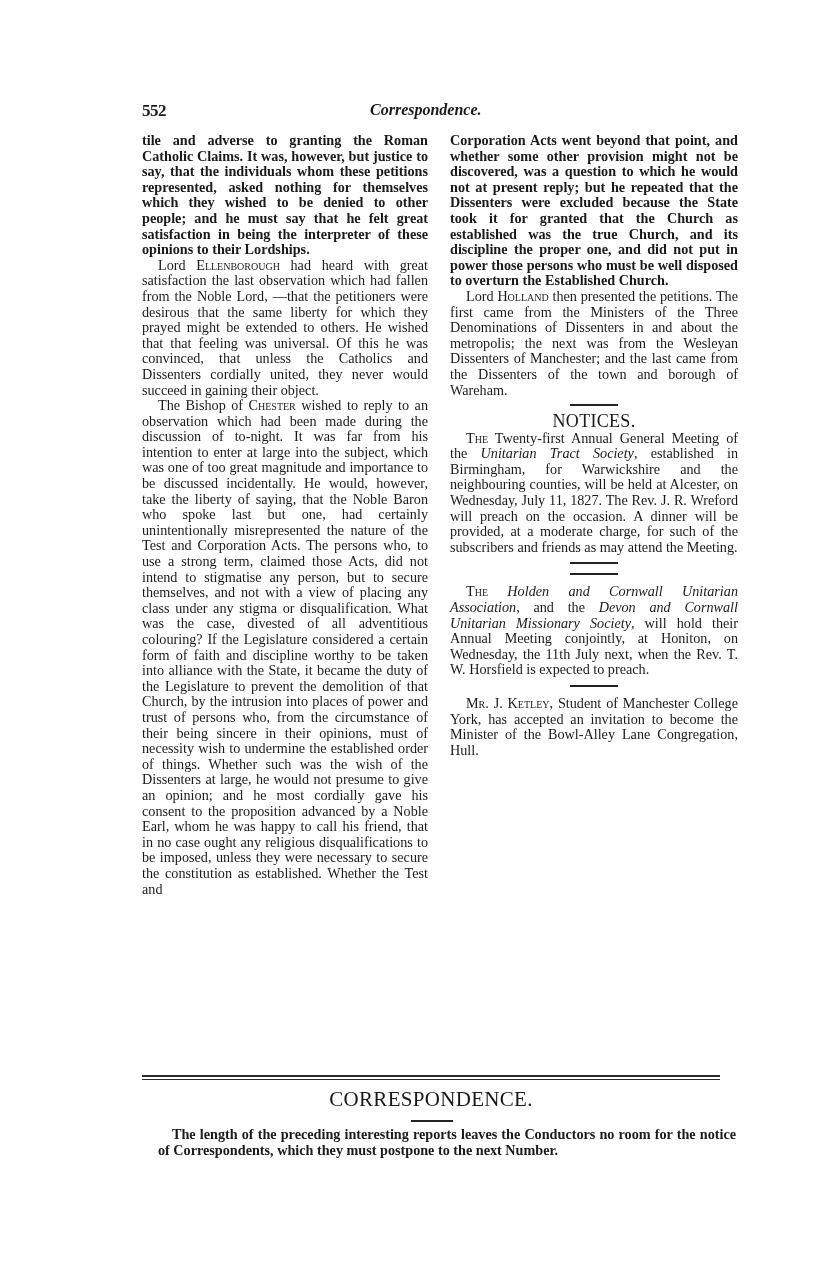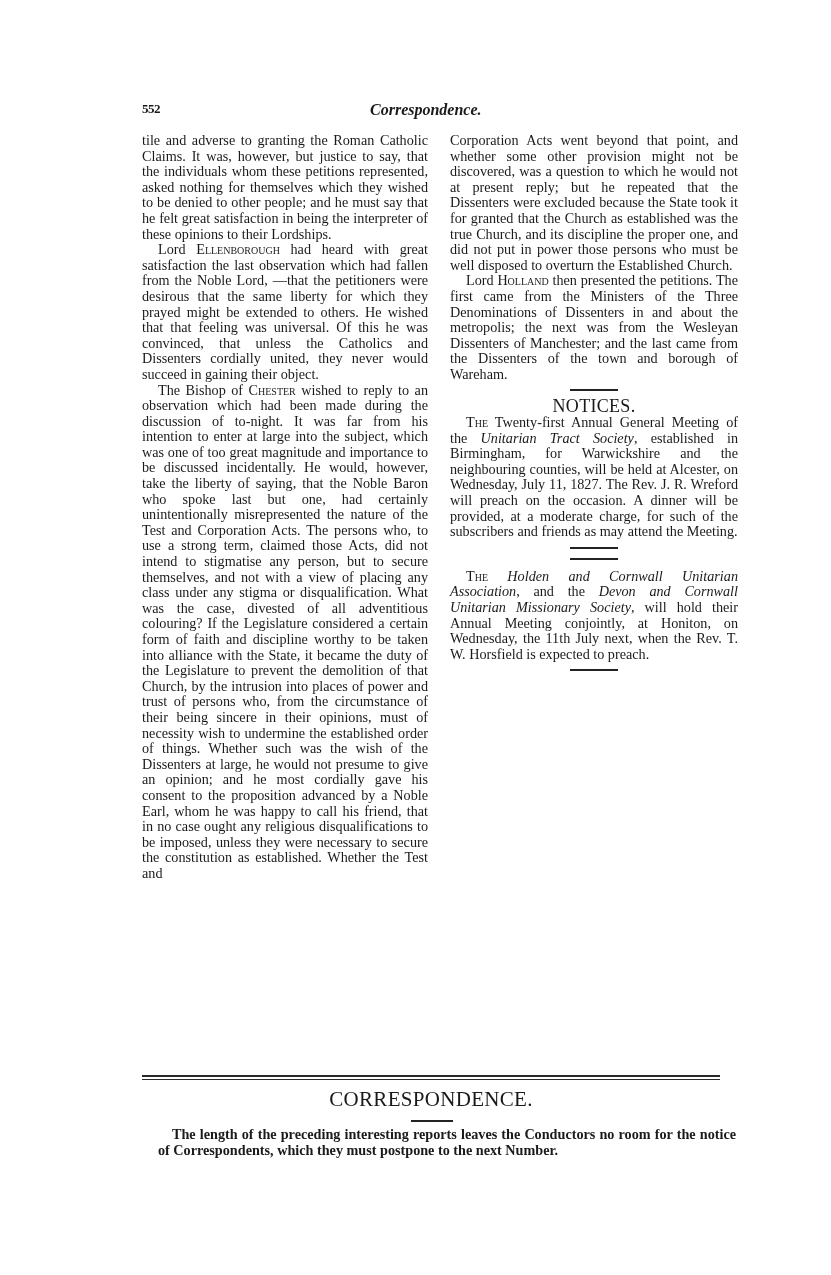--- a/index.html
+++ b/index.html
@@ -1,27 +1,27 @@
 <!DOCTYPE html>
 <html><head>
 <meta charset="utf-8">
 <style>
   html, body { margin: 0; padding: 0; background: #ffffff; }
   body { width: 831px; height: 1275px; position: relative; overflow: hidden;
          font-family: "Liberation Serif", "DejaVu Serif", serif; color: #1a1a1a; }
   .page { position: absolute; left: 142px; top: 0; width: 590px; }
   .running-head { position: absolute; top: 101px; left: 0; width: 590px; height: 22px; }
-  .page-number { position: absolute; left: 0; top: 0; font-size: 13px; font-weight: bold; letter-spacing: -0.5px; }
+  .page-number { position: absolute; left: 0; top: 0; font-size: 17px; font-weight: bold; letter-spacing: -0.5px; }
   .running-title { position: absolute; left: 228px; top: 0; font-size: 16px; font-style: italic; font-weight: bold; }
   .col { position: absolute; top: 133px; width: 286px; font-size: 14.2px; line-height: 15.6px;
          text-align: justify; hyphens: manual; }
   .col-left { left: 0; }
   .col-right { left: 308px; width: 288px; }
   .col p { margin: 0; text-indent: 16px; }
-  .col p.noindent { text-indent: 0; }
+  .col p.noindent { text-indent: 0; font-weight: bold; }
   .sc { font-variant: small-caps; margin-top: 28px; }
   .notices-head { text-align: center; font-size: 18px; margin: 8px 0 1px 0; letter-spacing: 0.3px; }
   .short-rule { width: 48px; height: 2px; background: #222; margin: 7px auto 9px auto; }
   .short-rule.top { margin: 6px auto 0 auto; }
   .double-rule { position: absolute; top: 1075px; left: 0; width: 578px; }
   .double-rule .r1 { height: 2px; background: #2a2a2a; }
   .double-rule .r2 { height: 1px; background: #2a2a2a; margin-top: 2px; }
   .corr-head { position: absolute; top: 1087px; left: 0; width: 578px; text-align: center;
                font-size: 21px; letter-spacing: 0.3px; }
   .corr-rule { position: absolute; top: 1120px; left: 269px; width: 42px; height: 2px; background: #222; }
@@ -56,20 +56,21 @@
 
     <div class="short-rule"></div>
 
 
     <div class="short-rule"></div>
 
     <p><span class="sc">The</span> <i>Holden and Cornwall Unitarian Association</i><span>, and the </span><i>Devon and Cornwall Unitarian Missionary Society</i><span>, will hold their Annual Meeting conjointly, at Honiton, on Wednesday, the 11th July next, when the Rev. T. W. Horsfield is expected to preach.</span></p>
 
     <div class="short-rule"></div>
 
+    <p><span class="sc">Mr. J. Ketley</span><span>, Student of Manchester College York, has accepted an invitation to become the Minister of the Bowl-Alley Lane Congregation, Hull.</span></p>
   </div>
 
   <div class="double-rule">
     <div class="r1"></div>
       <div class="r2"></div>
   </div>
   <div class="corr-head">CORRESPONDENCE.</div>
   <div class="corr-rule"></div>
   <div class="corr-body">
     <p>The length of the preceding interesting reports leaves the Conductors no room for the notice of Correspondents, which they must postpone to the next Number.</p>

